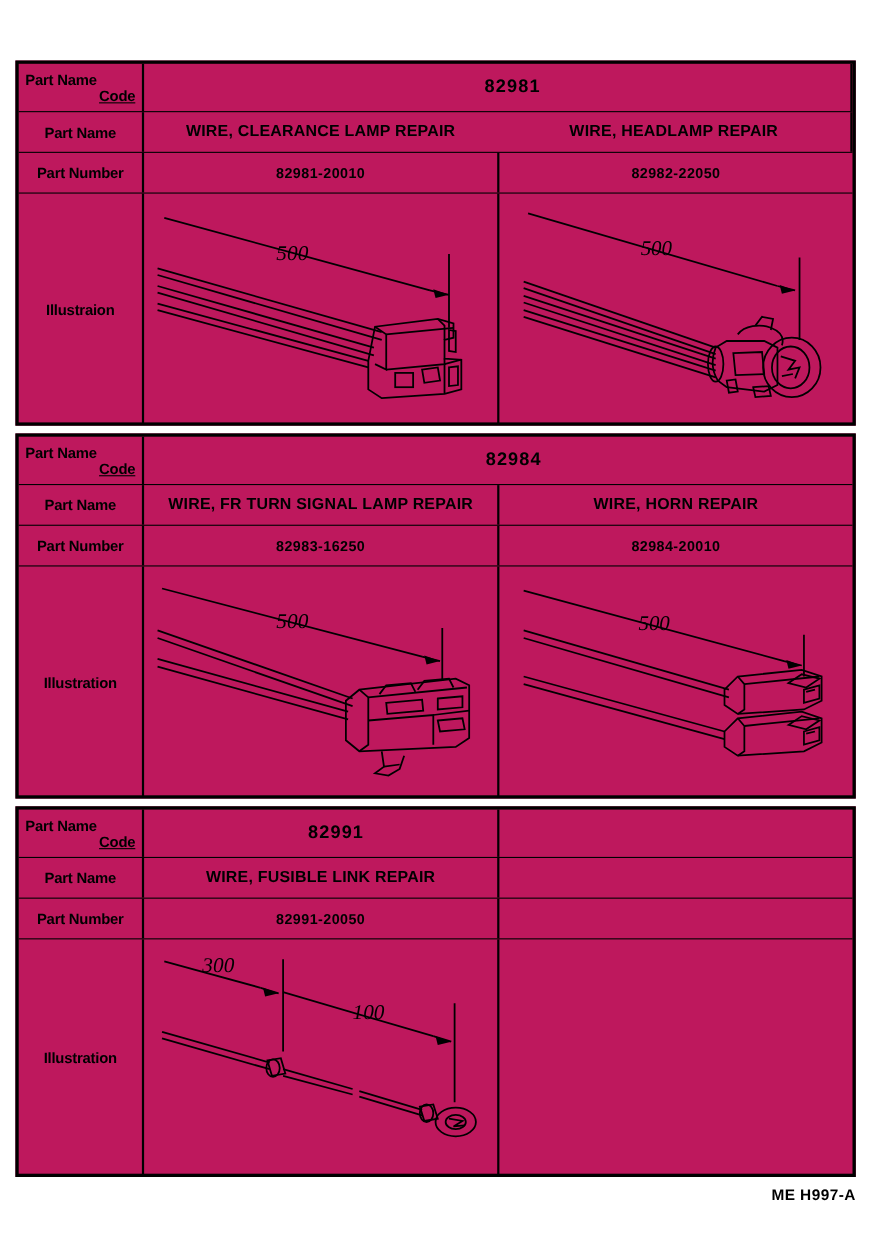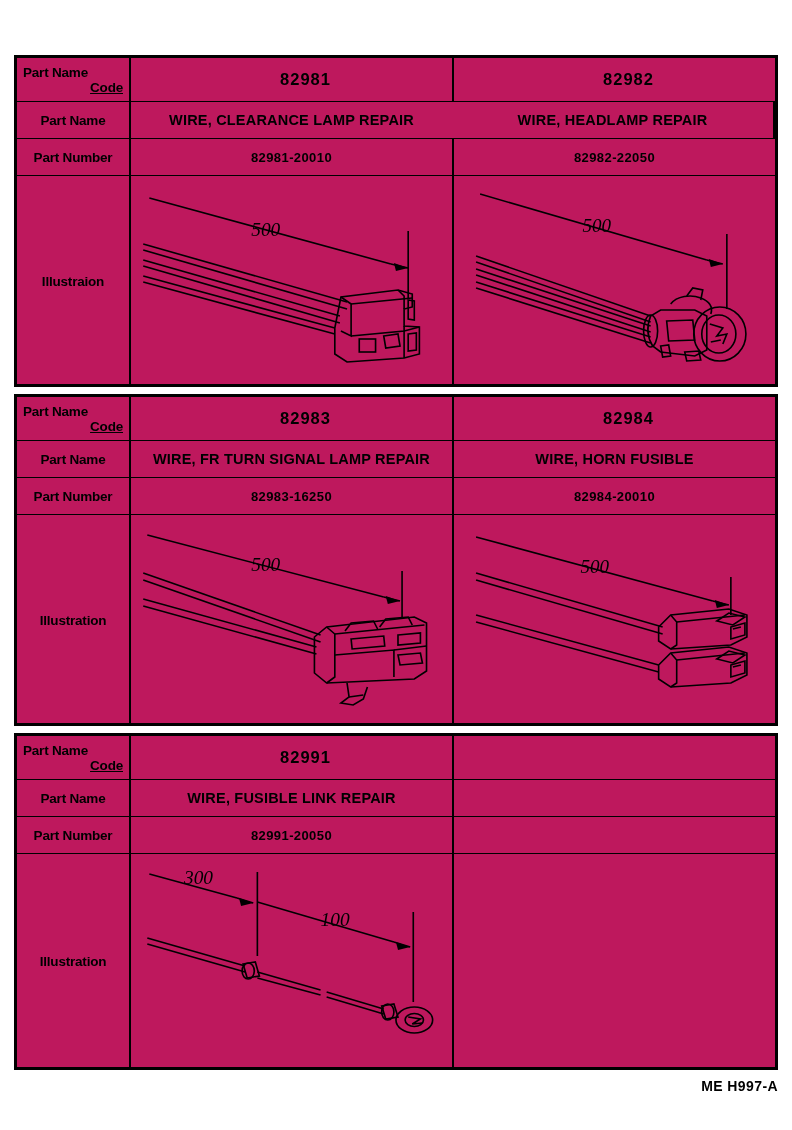--- a/index.html
+++ b/index.html
@@ -122,21 +122,20 @@
 <div class="page">
 
   <div class="part-table" id="table-0">
 
     <div class="trow h-code">
       <div class="lbl-cell two-line">
         <span class="l1">Part Name</span>
         <span class="l2">Code</span>
       </div>
       <div class="val-cell code-val left-col">82981</div>
-      <div class="val-cell code-val">82982</div>
     </div>
 
     <div class="trow h-name">
       <div class="lbl-cell">Part Name</div>
       <div class="val-cell name-val">WIRE, CLEARANCE LAMP REPAIR</div>
       <div class="val-cell name-val left-col">WIRE, HEADLAMP REPAIR</div>
     </div>
 
     <div class="trow h-number">
       <div class="lbl-cell">Part Number</div>
@@ -212,28 +211,27 @@
     </div>
   </div>
 
   <div class="part-table" id="table-1">
 
     <div class="trow h-code">
       <div class="lbl-cell two-line">
         <span class="l1">Part Name</span>
         <span class="l2">Code</span>
       </div>
-      <div class="val-cell code-val left-col">82983</div>
       <div class="val-cell code-val">82984</div>
     </div>
 
     <div class="trow h-name">
       <div class="lbl-cell">Part Name</div>
       <div class="val-cell name-val left-col">WIRE, FR TURN SIGNAL LAMP REPAIR</div>
-      <div class="val-cell name-val">WIRE, HORN FUSIBLE</div>
+      <div class="val-cell name-val">WIRE, HORN REPAIR</div>
     </div>
 
     <div class="trow h-number">
       <div class="lbl-cell">Part Number</div>
       <div class="val-cell num-val left-col">82983-16250</div>
       <div class="val-cell num-val">82984-20010</div>
     </div>
 
     <div class="trow h-illus row-illus">
       <div class="lbl-cell">Illustration</div>

